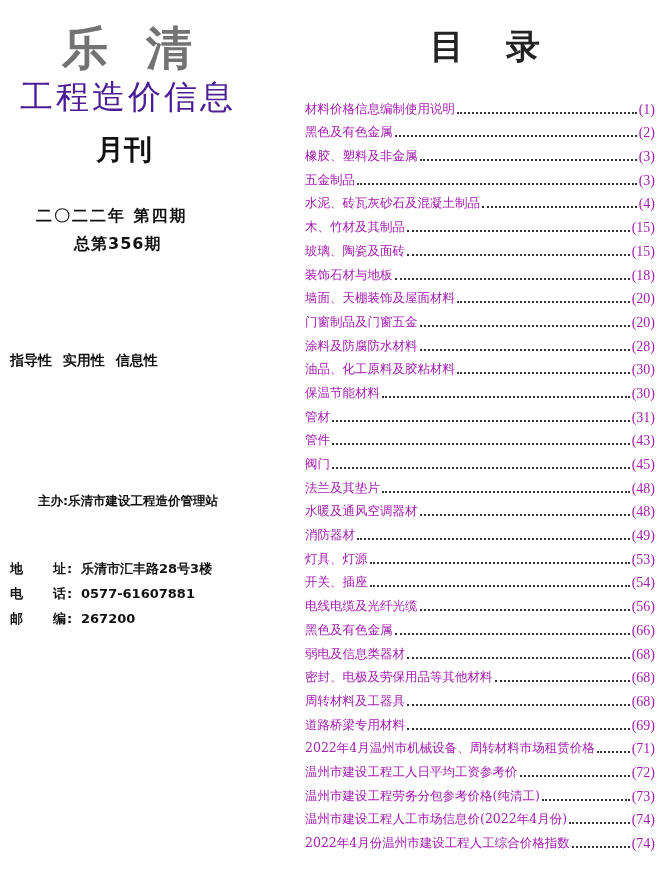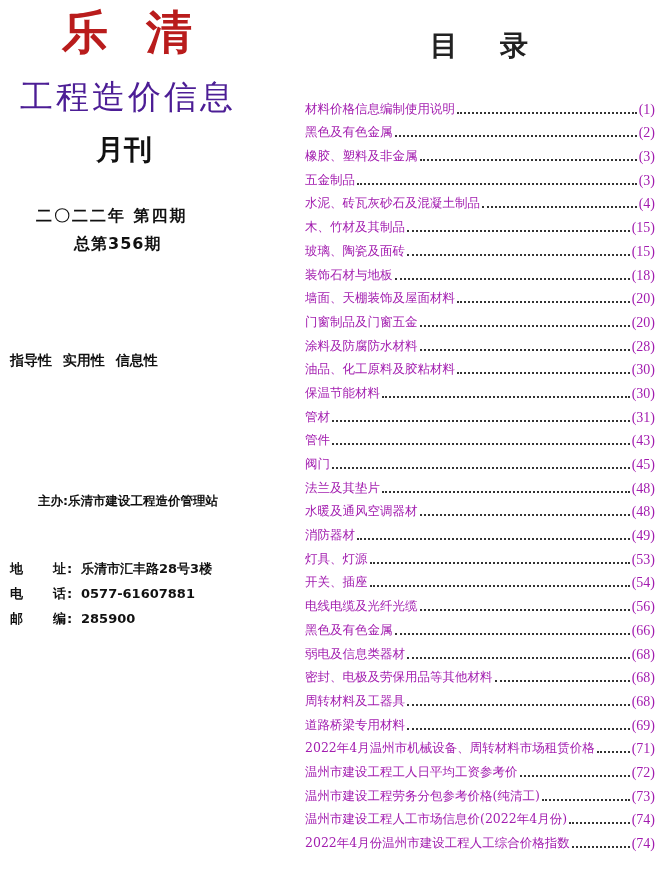--- a/index.html
+++ b/index.html
@@ -2,22 +2,22 @@
 <html><head>
 <meta charset="utf-8">
 <style>
   html, body { margin:0; padding:0; }
   body {
     width:661px; height:895px; background:#ffffff; position:relative; overflow:hidden;
     color:#111; font-family:"DejaVu Sans", sans-serif;
   }
   .left { position:absolute; left:0; top:0; width:290px; height:895px; }
   .title-big {
-    position:absolute; left:62px; top:6px; font-size:46px; font-weight:bold;
-    letter-spacing:38px; color:#b91c1c; line-height:52px;
+    position:absolute; left:62px; top:22px; font-size:46px; font-weight:bold;
+    letter-spacing:38px; color:#737373; line-height:52px;
   }
   .subtitle {
     position:absolute; left:20px; top:77px; font-size:33px; font-weight:normal;
     letter-spacing:3px; color:#4c1d95; line-height:40px;
   }
   .monthly {
     position:absolute; left:96px; top:137px; font-size:28px; font-weight:bold; line-height:26px;
   }
   .issue-year {
     position:absolute; left:36px; top:206px; font-size:16px; font-weight:bold; letter-spacing:2px; line-height:20px;text-align:right;
@@ -31,21 +31,21 @@
   .sponsor {
     position:absolute; left:10px; top:493px; font-size:12.5px; font-weight:bold; line-height:16px;margin-left:28px;
   }
   .contact { position:absolute; left:10px; top:560px; font-size:13px; font-weight:bold; }
   .contact-row { display:flex; height:25px; line-height:18px; }
   .contact-row .k1 { width:43px; }
   .contact-row .k2 { width:14px; }
   .contact-row .sep { width:14px; }
 
   .toc-title {
-    position:absolute; left:430px; top:30px; font-size:28px; font-weight:bold;
+    position:absolute; left:430px; top:30px; font-size:34px; font-weight:bold;
     letter-spacing:42px; line-height:32px; color:#222;
   }
   .toc {
     position:absolute; left:305px; top:94px; width:350px;
     font-family:"DejaVu Serif", serif; font-size:12.5px; color:#a21caf;
   }
   .toc-row {
     display:flex; align-items:flex-end; height:23.7px; white-space:nowrap;
   }
   .toc-row .label { flex:0 0 auto; }
@@ -76,21 +76,21 @@
     <div class="contact-row">
       <span class="k1">电</span>
       <span class="k2">话</span>
       <span class="sep">:</span>
       <span>0577-61607881</span>
     </div>
     <div class="contact-row">
       <span class="k1">邮</span>
       <span class="k2">编</span>
       <span class="sep">:</span>
-      <span>285900</span>
+      <span>267200</span>
     </div>
   </div>
 </div>
 
 <div class="toc-title">目录</div>
 <div class="toc" id="toc">
     <div class="toc-row">
       <span class="label">材料价格信息编制使用说明</span>
       <span class="dots"></span>
       <span class="page">(1)</span>

